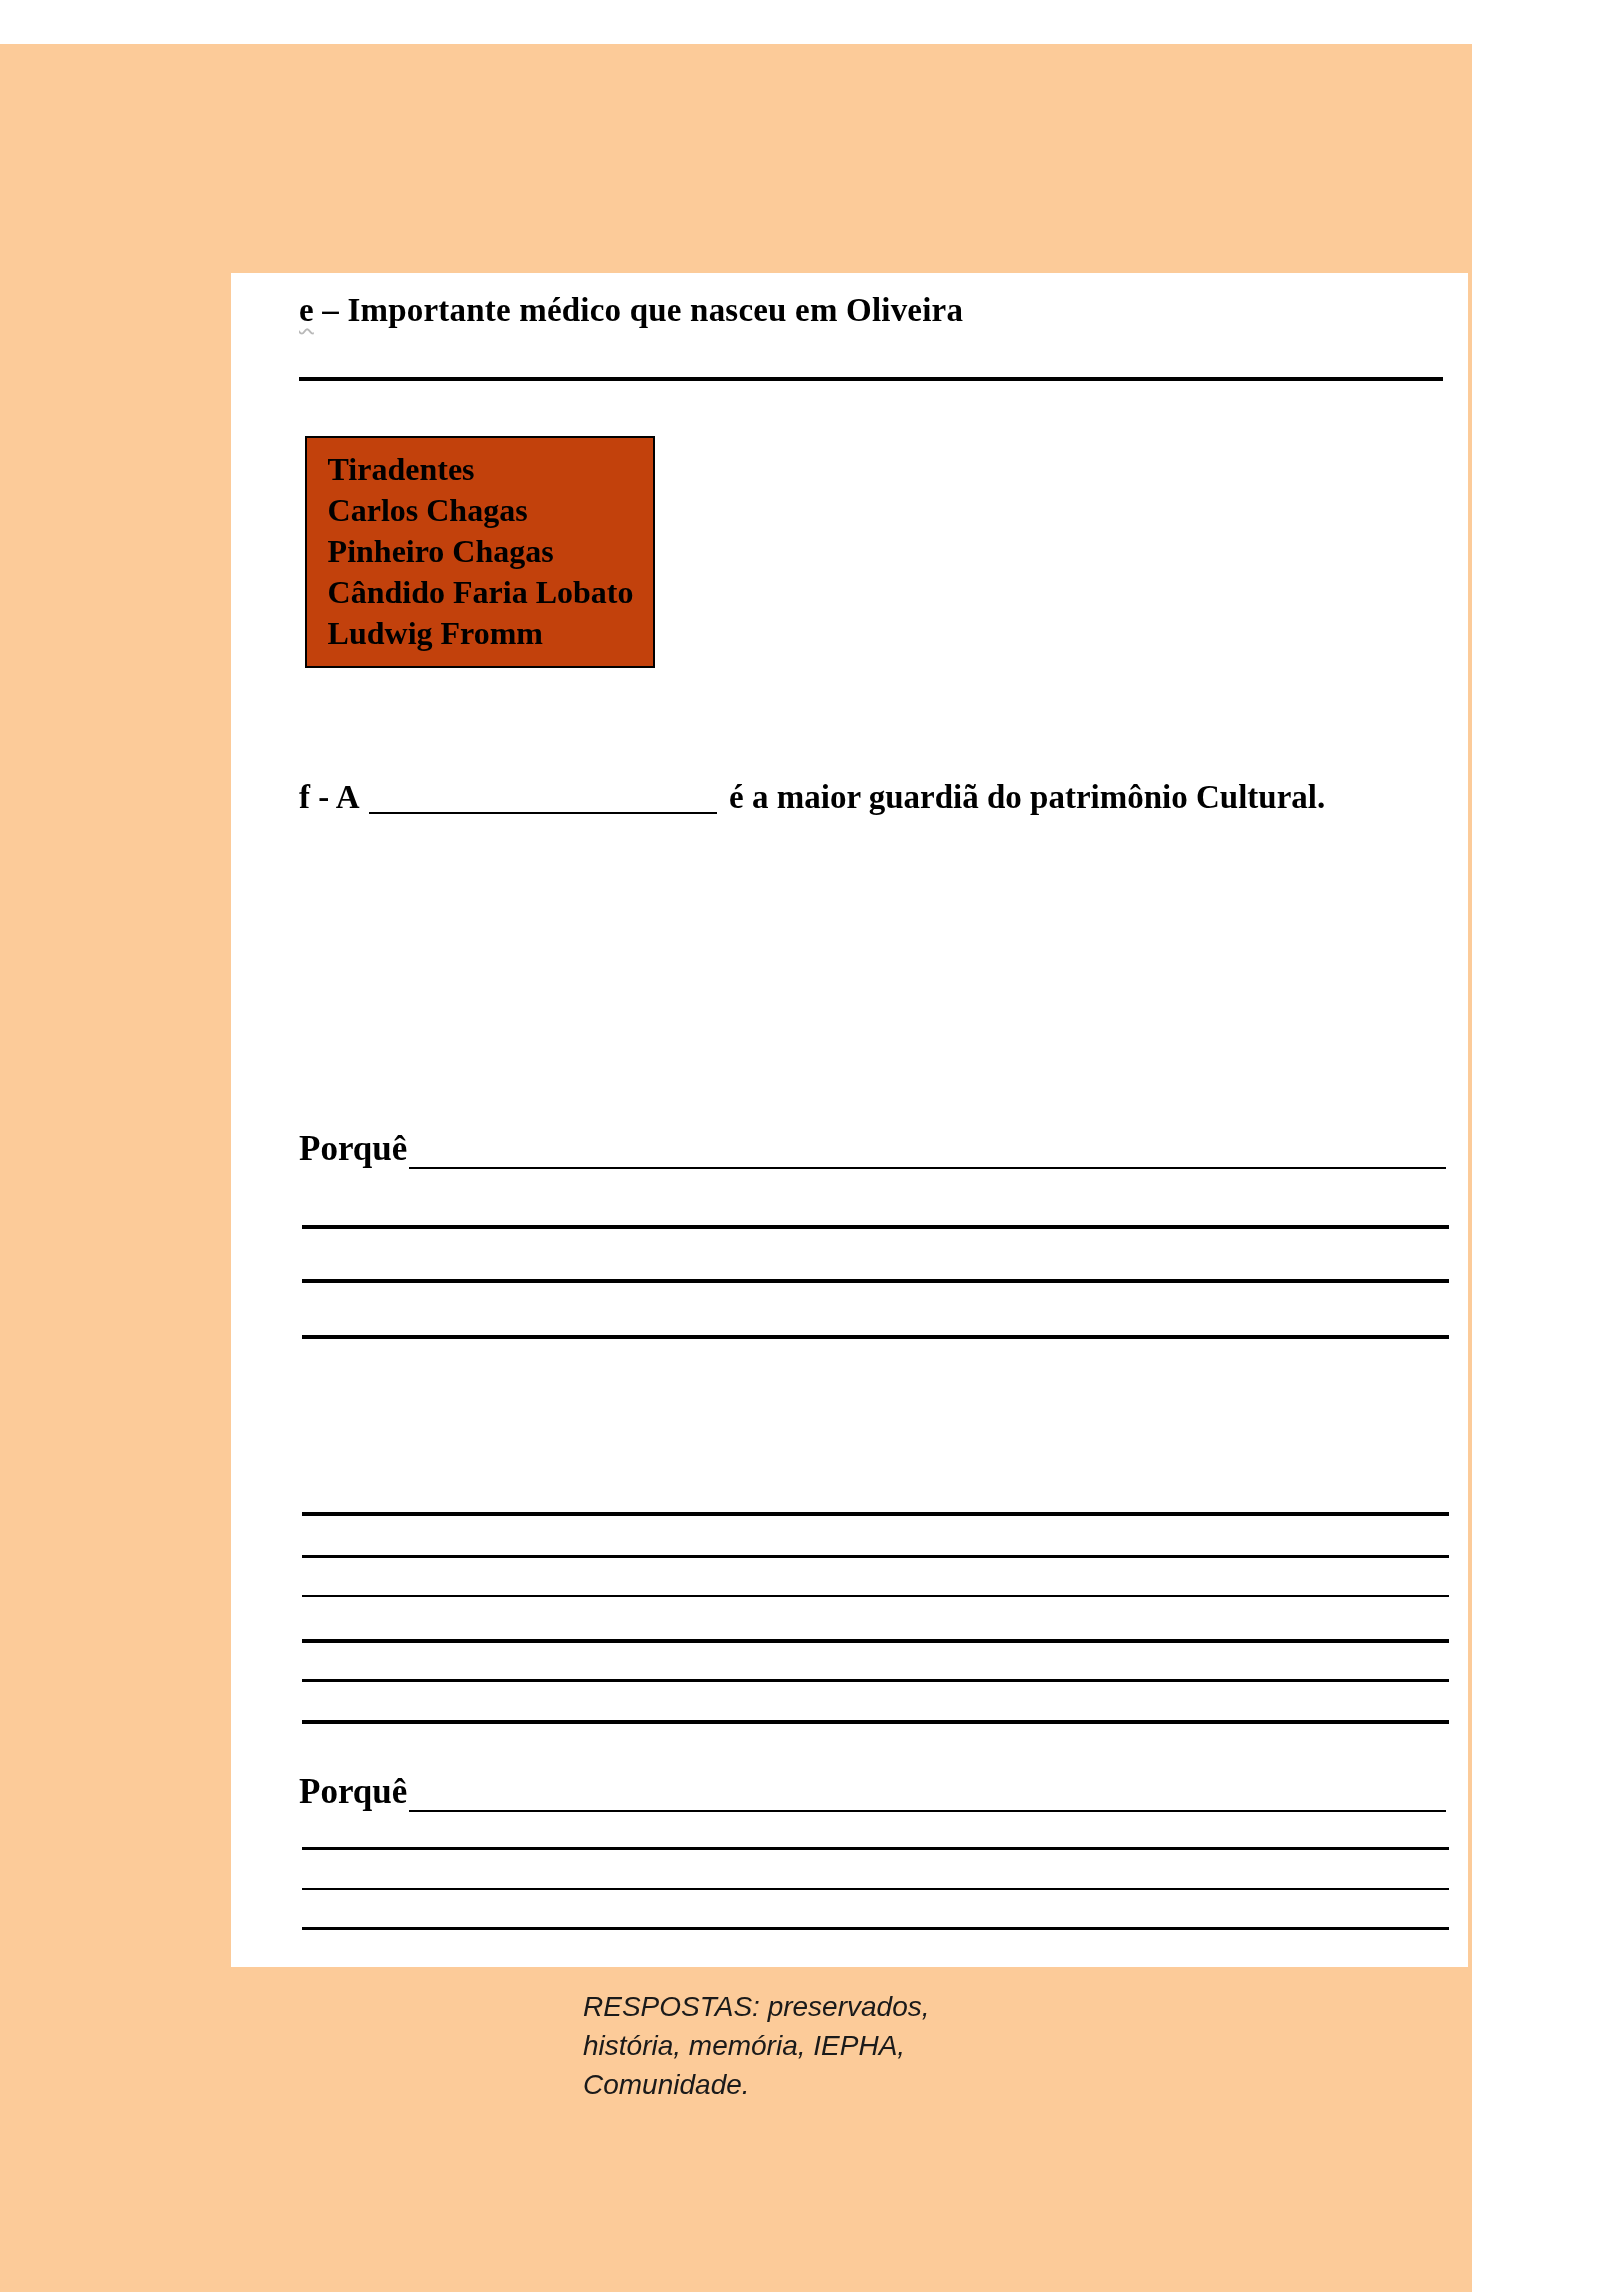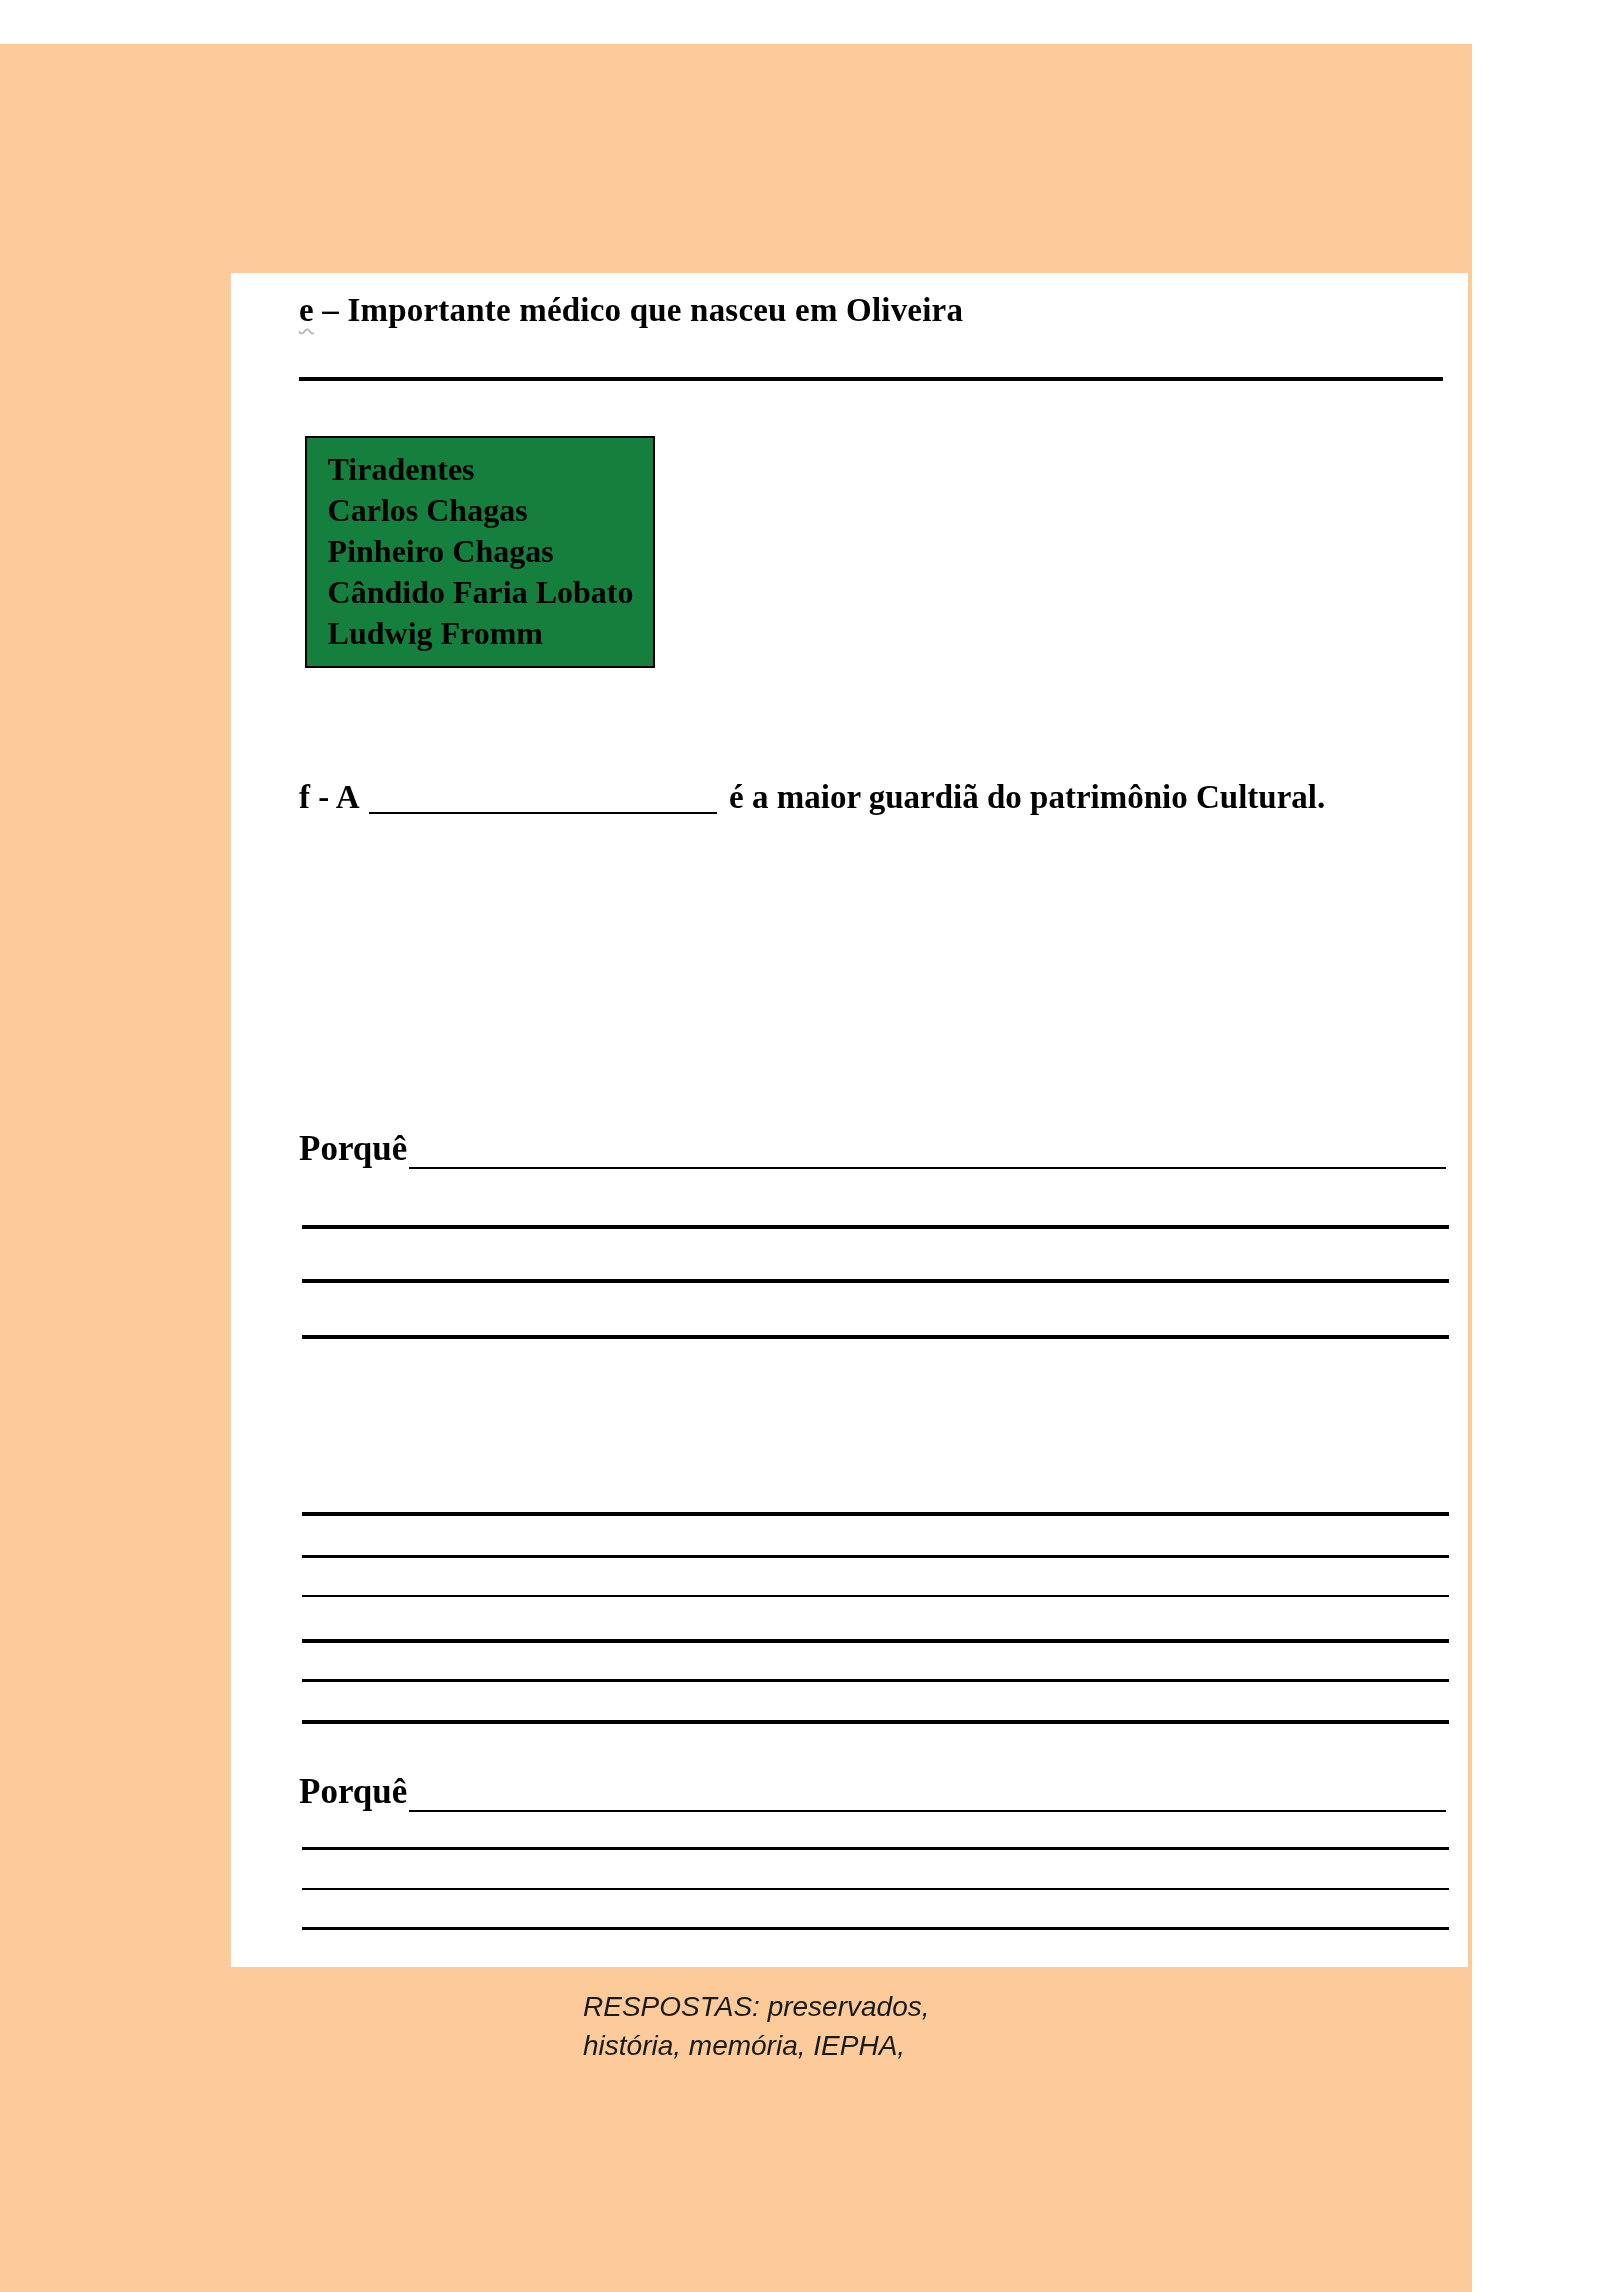--- a/index.html
+++ b/index.html
@@ -42,21 +42,21 @@
     width:1147px;
     background:#000;
   }
   .h4{height:3.9px;}
   .h3{height:2.9px;}
   .h2{height:2px;}
   
   .options-box{
     position:absolute;
     border:2.9px solid #000;
-    background:#15803d;
+    background:#c2410c;
     box-sizing:border-box;
     font-size:32px;
     font-weight:700;
     line-height:41px;
   }
   .box-e{left:74px;top:163px;width:350px;height:232px;padding:10.8px 0 0 20.6px;}
   .box-f{left:73px;top:581px;width:380px;height:226px;padding:12.7px 0 0 70px;}
   .option{white-space:nowrap;}
   
   .fill-line{
@@ -156,16 +156,17 @@
 
     <div class="answer-line h3" style="top:1574px;"></div>
     <div class="answer-line h2" style="top:1615px;"></div>
     <div class="answer-line h3" style="top:1654px;"></div>
 
   </div>
 
   <div class="answers-note">
     <div>RESPOSTAS: preservados,</div>
     <div>história, memória, IEPHA,</div>
+    <div>Comunidade.</div>
   </div>
 
 </div>
 
 
 </body></html>

